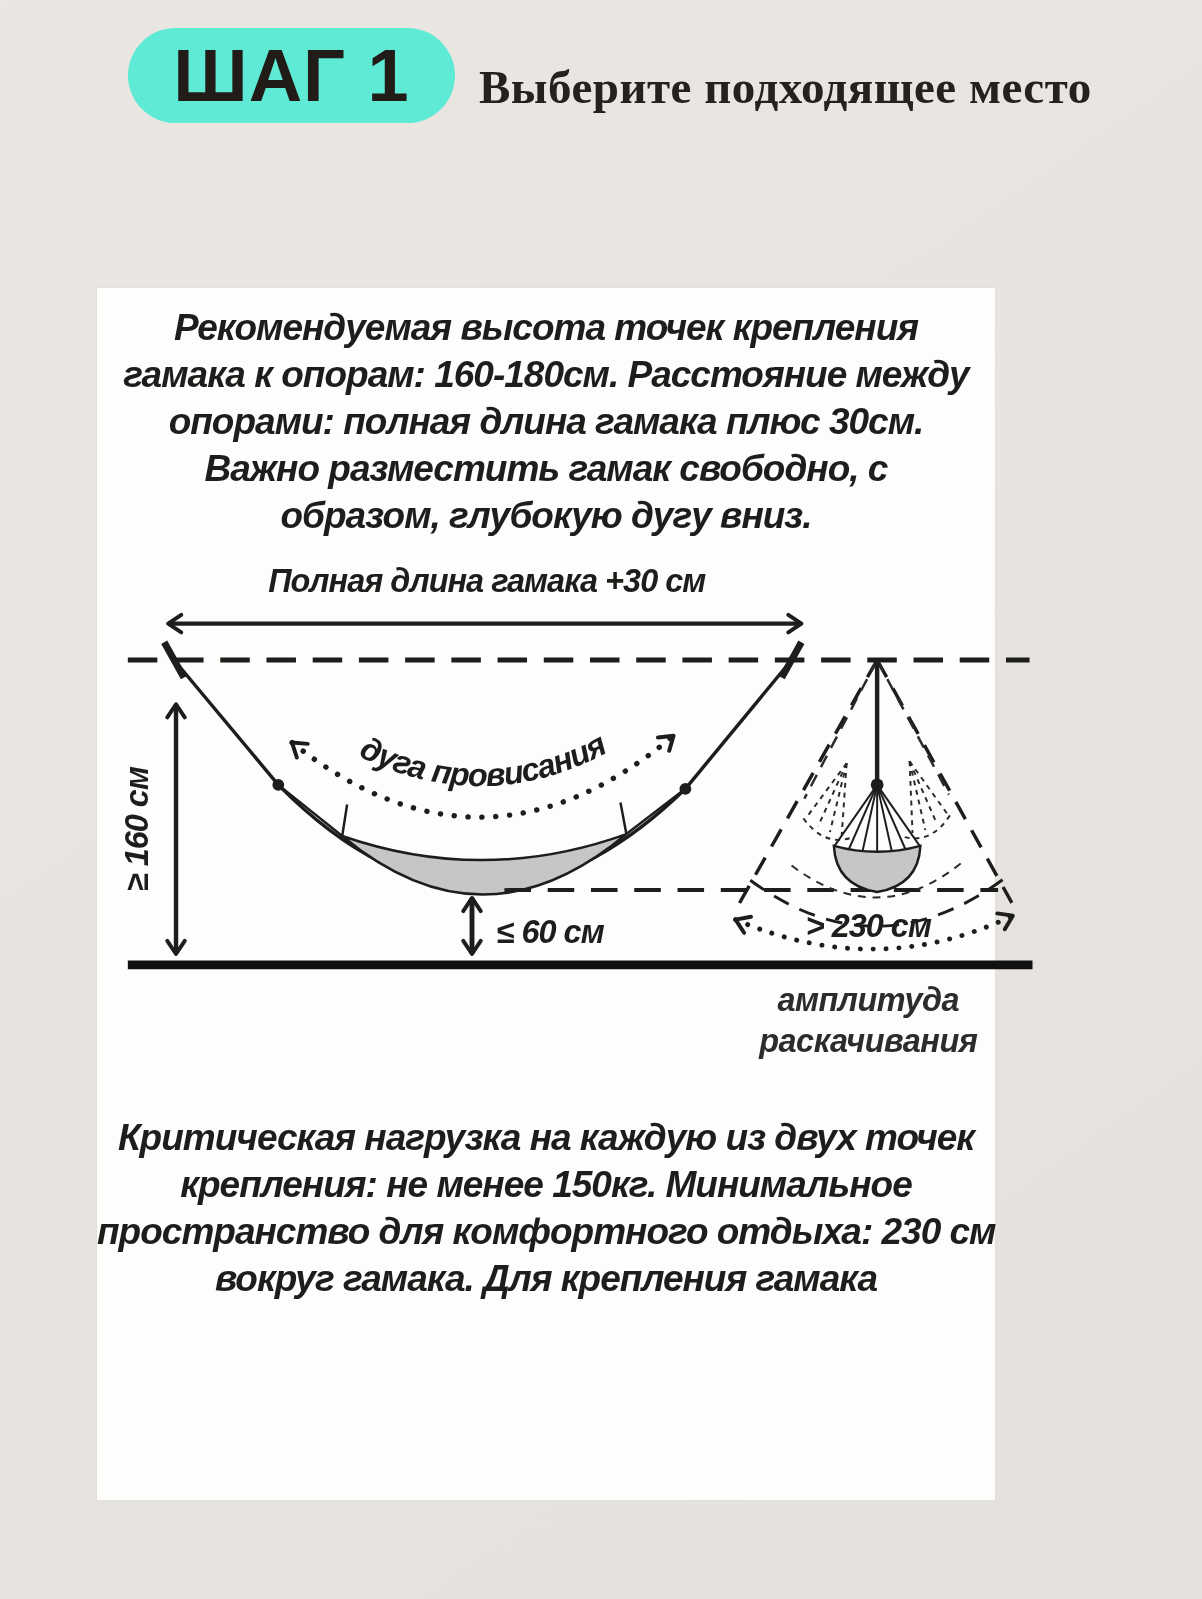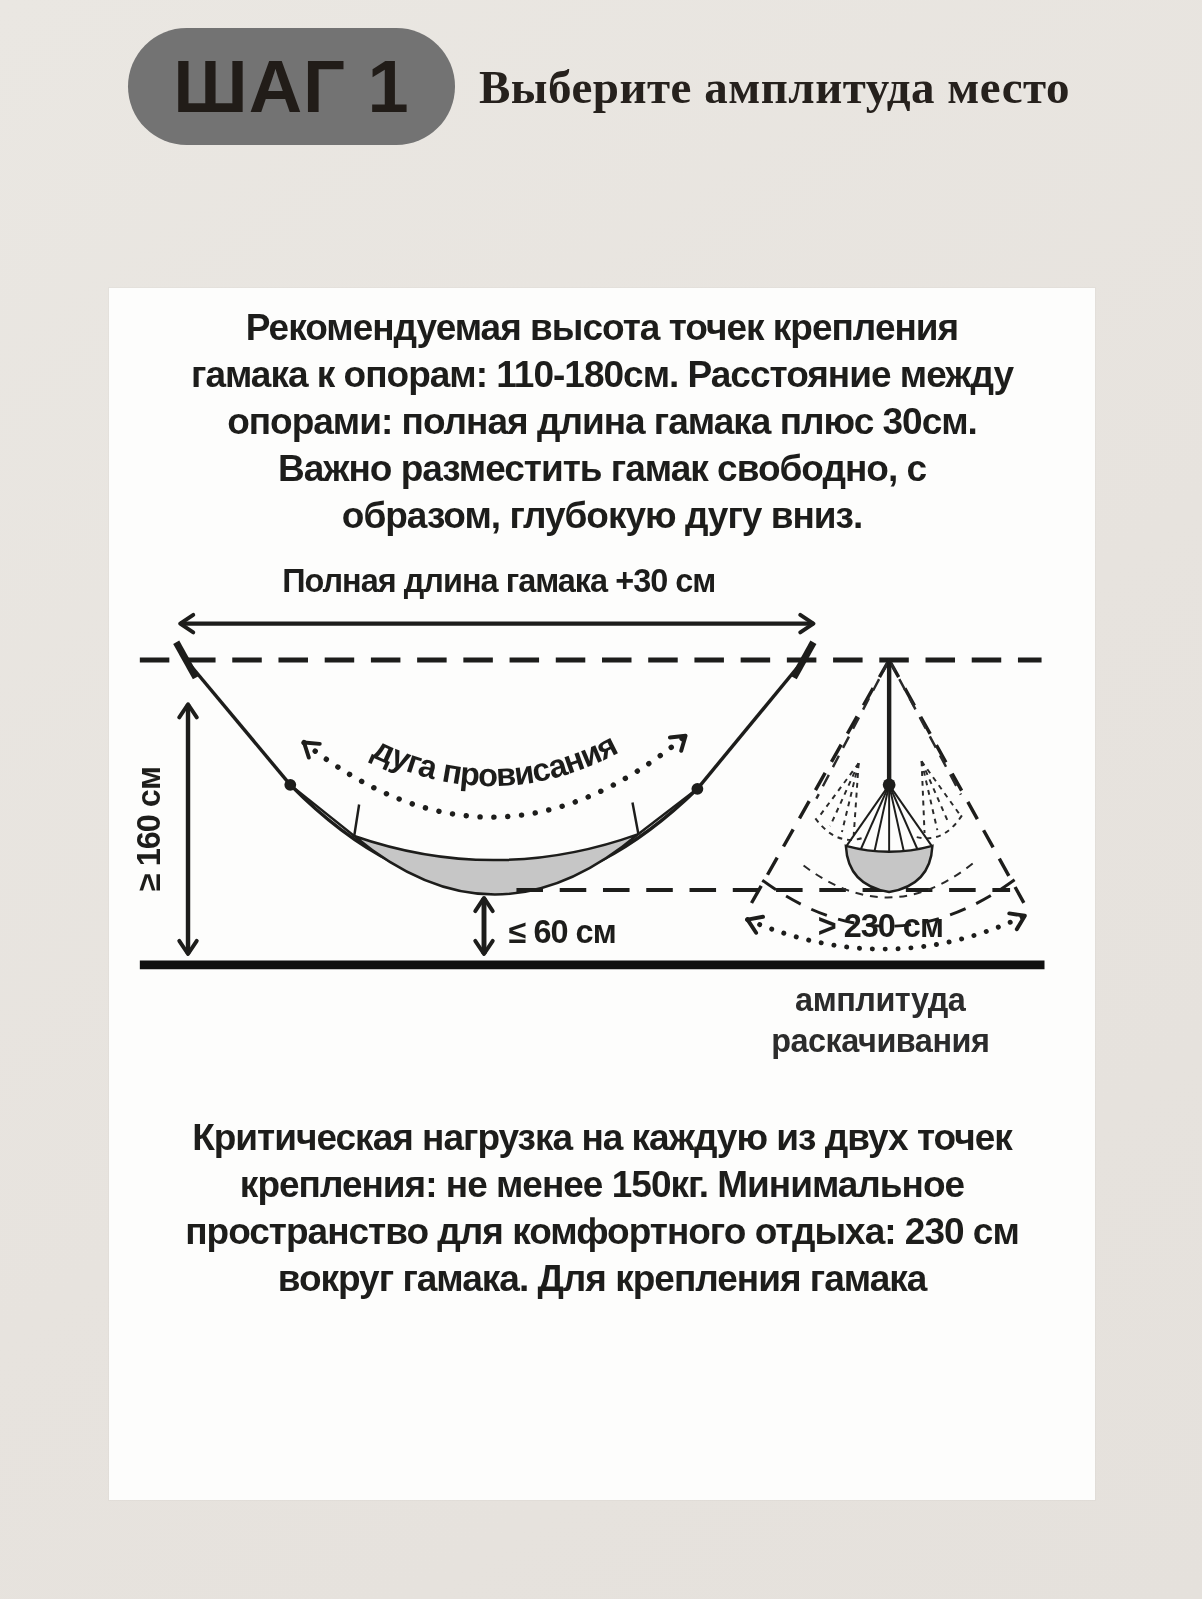--- a/index.html
+++ b/index.html
@@ -7,64 +7,65 @@
     width:1202px;height:1599px;
     background:#e8e4df;
     background-image:linear-gradient(145deg,#eae7e2 0%,#e7e3de 55%,#e5e1dc 100%);
     font-family:"Liberation Sans",sans-serif;
     color:#1d1d1b;
     position:relative;
     overflow:hidden;
   }
   .badge{
     position:absolute;left:128px;top:28px;
-    width:327px;height:117px;border-radius:66px;
-    background:#737373;
+    width:327px;height:95px;border-radius:66px;
+    background:#5eead4;
     display:flex;align-items:center;justify-content:center;
   }
   .badge span{
     font-size:74px;font-weight:700;color:#211c18;letter-spacing:1px;
   }
   .title{
     position:absolute;left:479px;top:60px;margin:0;
     font-family:"Liberation Serif",serif;
     font-size:47px;font-weight:700;color:#26211d;
     white-space:nowrap;letter-spacing:0.5px;
   }
   .card{
-    position:absolute;left:109px;top:288px;
-    width:986px;height:1212px;
+    position:absolute;left:97px;top:288px;
+    width:898px;height:1212px;
     background:#fdfdfc;
     box-shadow:0 0 0 1px rgba(0,0,0,0.02);
+    font-style:italic;
   }
   .para{
     margin:0;text-align:center;
     font-weight:700;font-size:37px;line-height:47px;
     letter-spacing:-1px;color:#1d1d1b;
   }
   .para span{display:block;white-space:nowrap;}
   .para.intro{margin-top:16px;}
   .para.footer{margin-top:42px;}
   svg.diagram{display:block;margin:2px 0 0 16px;width:954px;height:531px;}
   .dlabel{font-family:"Liberation Sans",sans-serif;font-weight:700;font-size:33px;letter-spacing:-1px;fill:#1d1d1b;}
   .dcaption{font-family:"Liberation Sans",sans-serif;font-weight:600;font-size:33px;letter-spacing:-0.5px;fill:#2c2c2c;}
 </style>
 </head>
 <body>
 
 <div class="badge">
   <span>ШАГ 1</span>
 </div>
-<h1 class="title">Выберите амплитуда место</h1>
+<h1 class="title">Выберите подходящее место</h1>
 
 <div class="card">
 
   <p class="para intro">
     <span>Рекомендуемая высота точек крепления</span>
-    <span>гамака к опорам: 110-180см. Расстояние между</span>
+    <span>гамака к опорам: 160-180см. Расстояние между</span>
     <span>опорами: полная длина гамака плюс 30см.</span>
     <span>Важно разместить гамак свободно, с</span>
     <span>образом, глубокую дугу вниз.</span>
   </p>
 
   <svg class="diagram" viewBox="0 0 970 540">
     <defs>
       <marker id="ah" viewBox="-18 -13 36 26" refX="0" refY="0" markerWidth="32" markerHeight="26" markerUnits="userSpaceOnUse" orient="auto-start-reverse">
         <path d="M -15 -10 L 0 0 L -15 10" fill="none" stroke="#1d1d1b" stroke-width="4.5" stroke-linecap="round" stroke-linejoin="round"></path>
       </marker>

